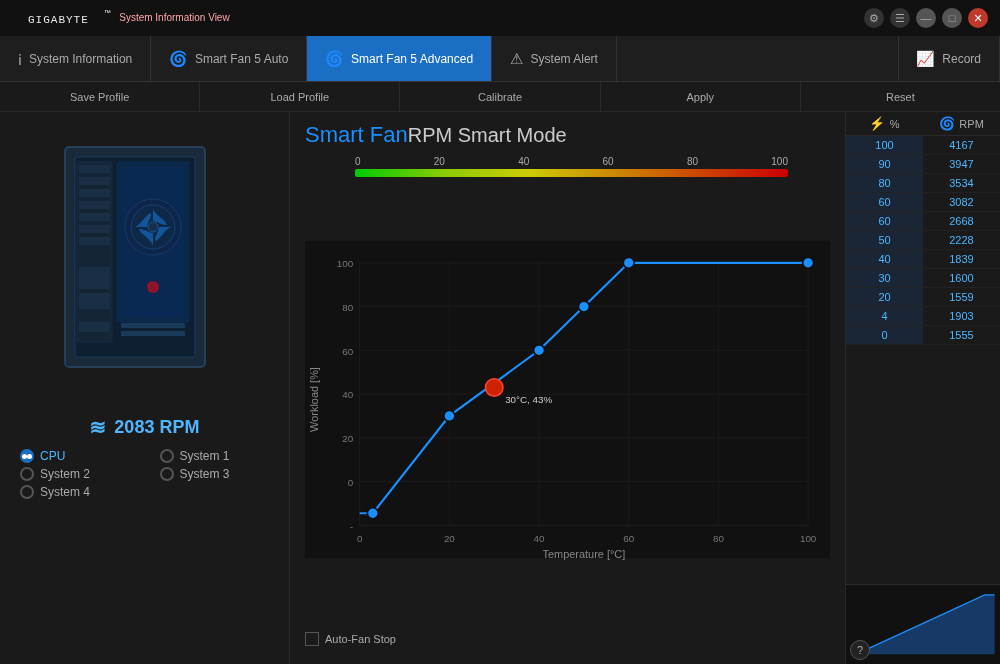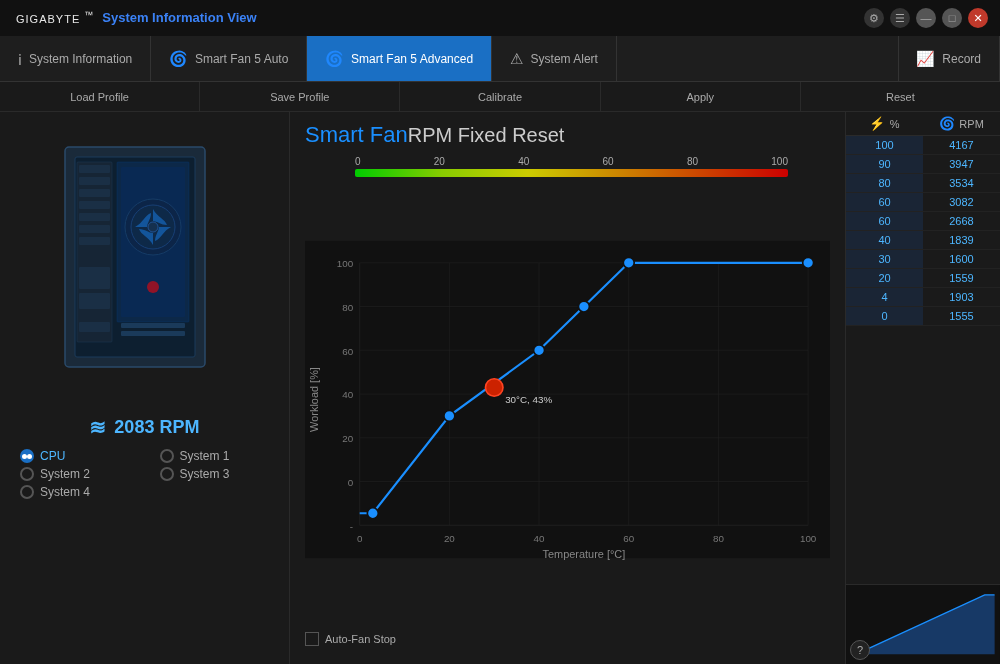--- a/index.html
+++ b/index.html
@@ -30,26 +30,26 @@
     #title-bar .gigabyte-logo {
       color: white;
       font-weight: 900;
       font-size: 13px;
       letter-spacing: 1px;
     }
     #title-bar .gigabyte-logo span {
       color: #e8e8e8;
       font-size: 11px;
       font-weight: 400;
-      margin-left: 4px;
+      margin-left: 16px;
+      font-family: Liberation Mono, monospace;
     }
     #title-bar .title-text {
-      color: #3b82f6;
-      font-size: 13px;
-      font-weight: bold;
+      color: #fca5a5;
+      font-size: 10px;
     }
     #title-bar .window-controls {
       display: flex;
       gap: 6px;
       align-items: center;
     }
     .wc-btn {
       width: 20px; height: 20px;
       border-radius: 50%;
       display: flex; align-items: center; justify-content: center;
@@ -388,24 +388,24 @@
     <span>System Alert</span>
   </div>
   <div class="nav-tab" style="margin-left:auto; border-left:1px solid #333;">
     <span class="tab-icon">📈</span>
     <span>Record</span>
   </div>
 </div>
 
 <div id="toolbar">
   <div class="toolbar-btn">
+    <span>Save Profile</span>
+  </div>
+  <div class="toolbar-btn">
     <span>Load Profile</span>
-  </div>
-  <div class="toolbar-btn">
-    <span>Save Profile</span>
   </div>
   <div class="toolbar-btn">
     <span>Calibrate</span>
   </div>
   <div class="toolbar-btn">
     <span>Apply</span>
   </div>
   <div class="toolbar-btn">
     <span>Reset</span>
   </div>
@@ -486,21 +486,21 @@
       <div class="fan-option">
         <div class="radio"></div>
         <span>System 4</span>
       </div>
     </div>
   </div>
 
   <div id="center-panel">
     <div class="chart-title">
       <span class="chart-title-smart">Smart Fan</span>
-      <span class="chart-title-mode">RPM Fixed Reset</span>
+      <span class="chart-title-mode">RPM Smart Mode</span>
     </div>
 
     <div style="padding: 0 42px 4px 50px;">
       <div style="display:flex; justify-content:space-between; font-size:10px; color:#aaa; margin-bottom:2px;">
         <span>0</span>
         <span>20</span>
         <span>40</span>
         <span>60</span>
         <span>80</span>
         <span>100</span>
@@ -596,20 +596,24 @@
     </div>
         <div class="rpm-row">
       <div class="cell pct">60</div>
       <div class="cell rpm-val">3082</div>
     </div>
         <div class="rpm-row">
       <div class="cell pct">60</div>
       <div class="cell rpm-val">2668</div>
     </div>
         <div class="rpm-row">
+      <div class="cell pct">50</div>
+      <div class="cell rpm-val">2228</div>
+    </div>
+        <div class="rpm-row">
       <div class="cell pct">40</div>
       <div class="cell rpm-val">1839</div>
     </div>
         <div class="rpm-row">
       <div class="cell pct">30</div>
       <div class="cell rpm-val">1600</div>
     </div>
         <div class="rpm-row">
       <div class="cell pct">20</div>
       <div class="cell rpm-val">1559</div>

